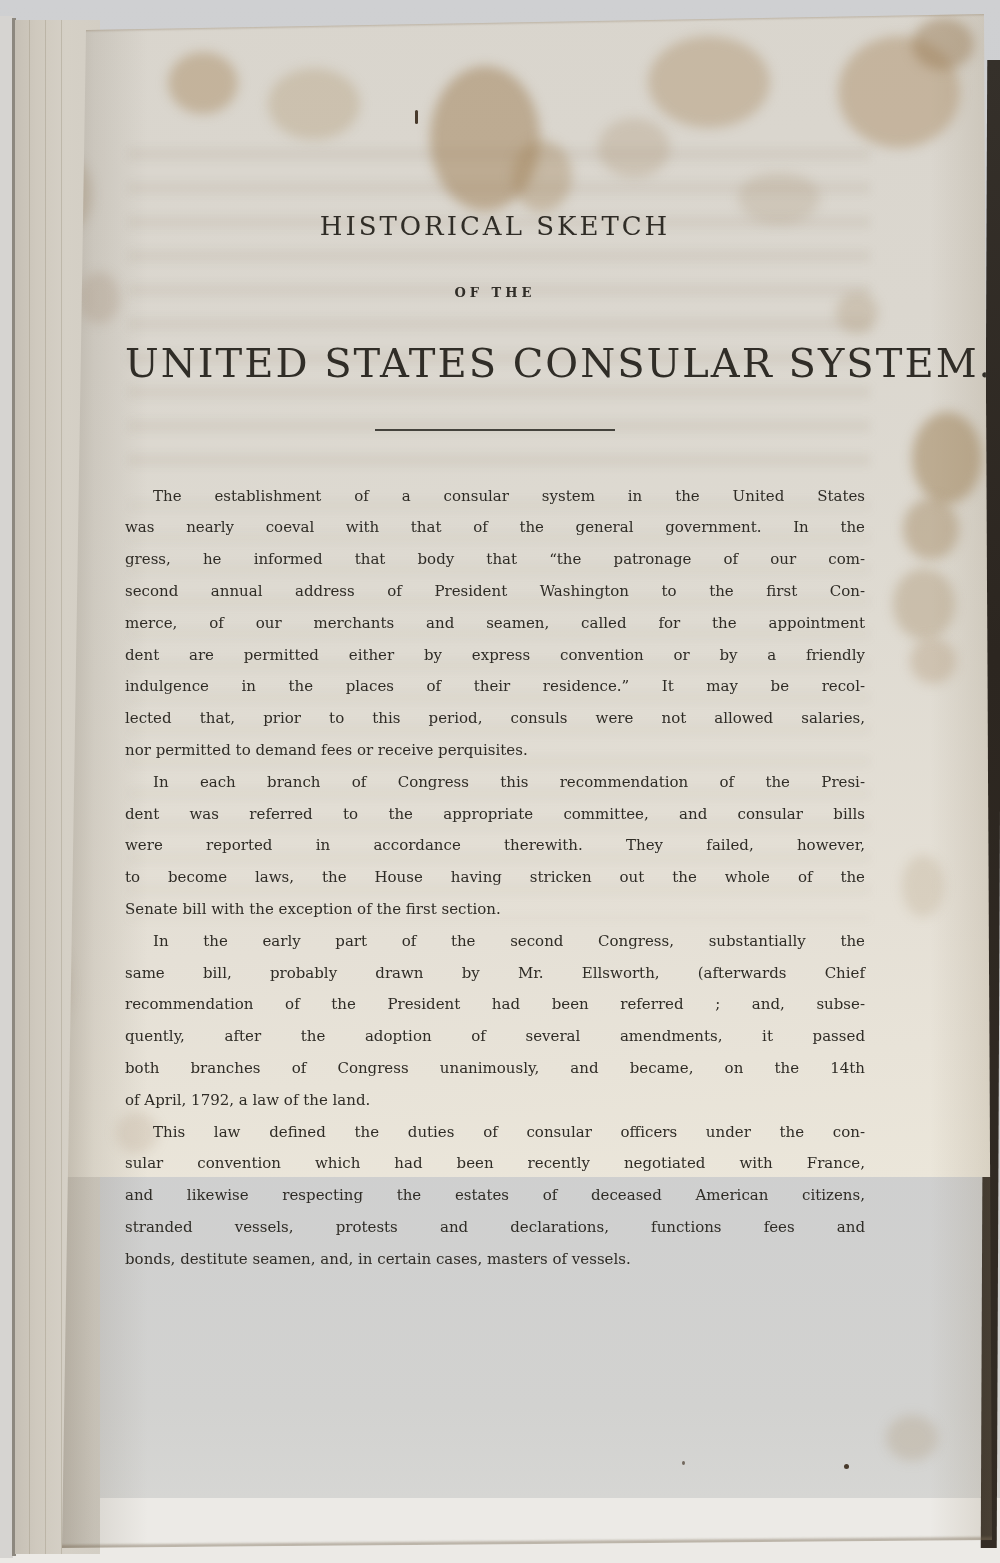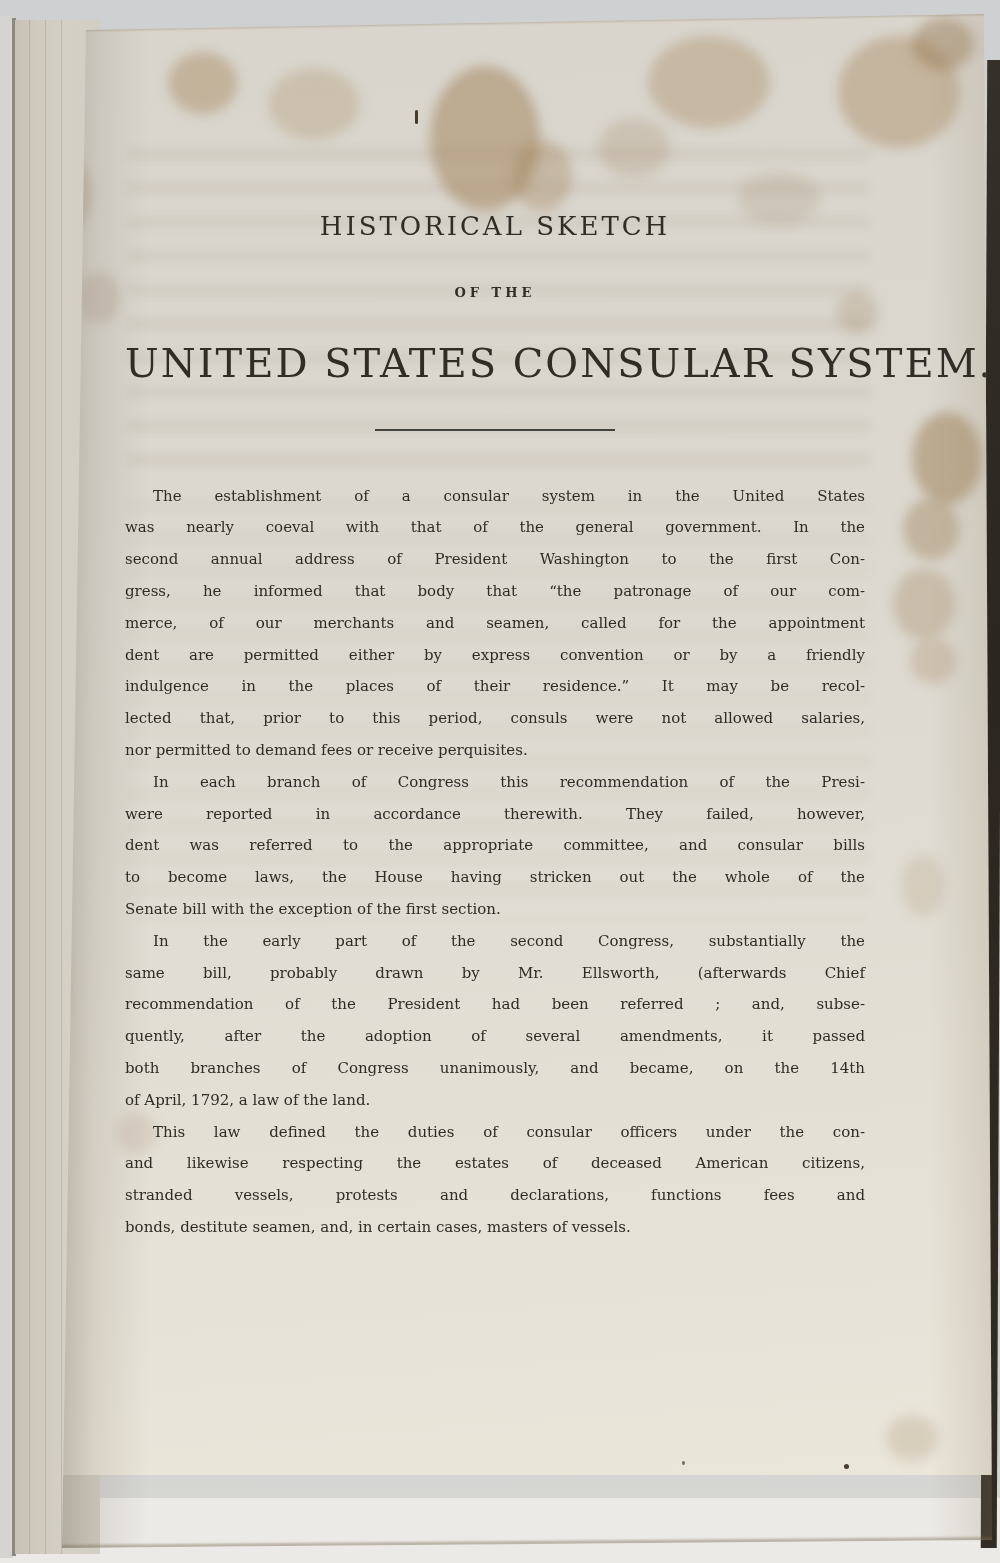--- a/index.html
+++ b/index.html
@@ -19,21 +19,21 @@
     transform:rotate(.25deg);}
 
   
   .cover-left{position:absolute;left:0;top:16px;width:13px;height:1542px;background:#d6d4d1;}
   .cover-left-crease{position:absolute;left:12px;top:18px;width:4px;height:1538px;background:#8d887f;}
   .page-stack{position:absolute;left:15px;top:20px;width:85px;height:1534px;
     background:linear-gradient(90deg,#c6c0b5 0%,#cfc9be 25%,#d5d0c6 60%,#d3cec4 100%);}
   .page-stack .edge-line{position:absolute;top:0;width:1px;height:100%;background:rgba(150,140,120,.35);}
 
   
-  .page{position:absolute;left:0;top:0;width:1000px;height:1475px;
+  .page{position:absolute;left:0;top:0;width:1000px;height:1177px;
     clip-path:polygon(86px 30px,984px 14px,992px 1540px,62px 1548px);
     background:linear-gradient(176deg,#d9d5cd 0%,#dbd7cf 30%,#dfdbd2 55%,#e5e0d6 78%,#ebe6da 100%);}
   .gutter-shadow{position:absolute;left:58px;top:0;width:90px;height:1563px;
     background:linear-gradient(90deg,rgba(118,108,92,.38) 0%,rgba(118,108,92,.15) 40%,rgba(118,108,92,0) 100%);}
   .right-shade{position:absolute;left:930px;top:0;width:62px;height:1563px;
     background:linear-gradient(270deg,rgba(150,135,110,.22) 0%,rgba(150,135,110,0) 100%);}
   .top-edge{position:absolute;left:84px;top:28px;width:902px;height:3px;background:rgba(135,115,88,.4);
     transform:rotate(-1.02deg);transform-origin:left center;filter:blur(1px);}
   .bottom-edge{position:absolute;left:60px;top:1545px;width:934px;height:4px;background:rgba(120,104,82,.45);
     transform:rotate(-.49deg);transform-origin:left center;filter:blur(1px);}
@@ -114,45 +114,46 @@
 
     <div class="text-block">
       <div class="t1">HISTORICAL SKETCH</div>
       <div class="t2">OF THE</div>
       <div class="t3">UNITED STATES CONSULAR SYSTEM.</div>
       <div class="rule"></div>
       <div id="body-text">
           <div class="para">
             <div class="line first">The establishment of a consular system in the United States</div>
             <div class="line">was nearly coeval with that of the general government.  In the</div>
+            <div class="line">gress, he informed that body that “the patronage of our com-</div>
             <div class="line">second annual address of President Washington to the first Con-</div>
-            <div class="line">gress, he informed that body that “the patronage of our com-</div>
             <div class="line">merce, of our merchants and seamen, called for the appointment</div>
             <div class="line">dent are permitted either by express convention or by a friendly</div>
             <div class="line">indulgence in the places of their residence.”  It may be recol-</div>
             <div class="line">lected that, prior to this period, consuls were not allowed salaries,</div>
             <div class="line last">nor permitted to demand fees or receive perquisites.</div>
           </div>
           <div class="para">
             <div class="line first">In each branch of Congress this recommendation of the Presi-</div>
+            <div class="line">dent was referred to the appropriate committee, and consular bills</div>
             <div class="line">were reported in accordance therewith.  They failed, however,</div>
-            <div class="line">dent was referred to the appropriate committee, and consular bills</div>
             <div class="line">to become laws, the House having stricken out the whole of the</div>
             <div class="line last">Senate bill with the exception of the first section.</div>
           </div>
           <div class="para">
             <div class="line first">In the early part of the second Congress, substantially the</div>
             <div class="line">same bill, probably drawn by Mr. Ellsworth, (afterwards Chief</div>
             <div class="line">recommendation of the President had been referred ; and, subse-</div>
             <div class="line">quently, after the adoption of several amendments, it passed</div>
             <div class="line">both branches of Congress unanimously, and became, on the 14th</div>
             <div class="line last">of April, 1792, a law of the land.</div>
           </div>
           <div class="para">
             <div class="line first">This law defined the duties of consular officers under the con-</div>
+            <div class="line">sular convention which had been recently negotiated with France,</div>
             <div class="line">and likewise respecting the estates of deceased American citizens,</div>
             <div class="line">stranded vessels, protests and declarations, functions fees and</div>
             <div class="line last">bonds, destitute seamen, and, in certain cases, masters of vessels.</div>
           </div>
         </div>
     </div>
   </div>
 </div>
 
 </body></html>

